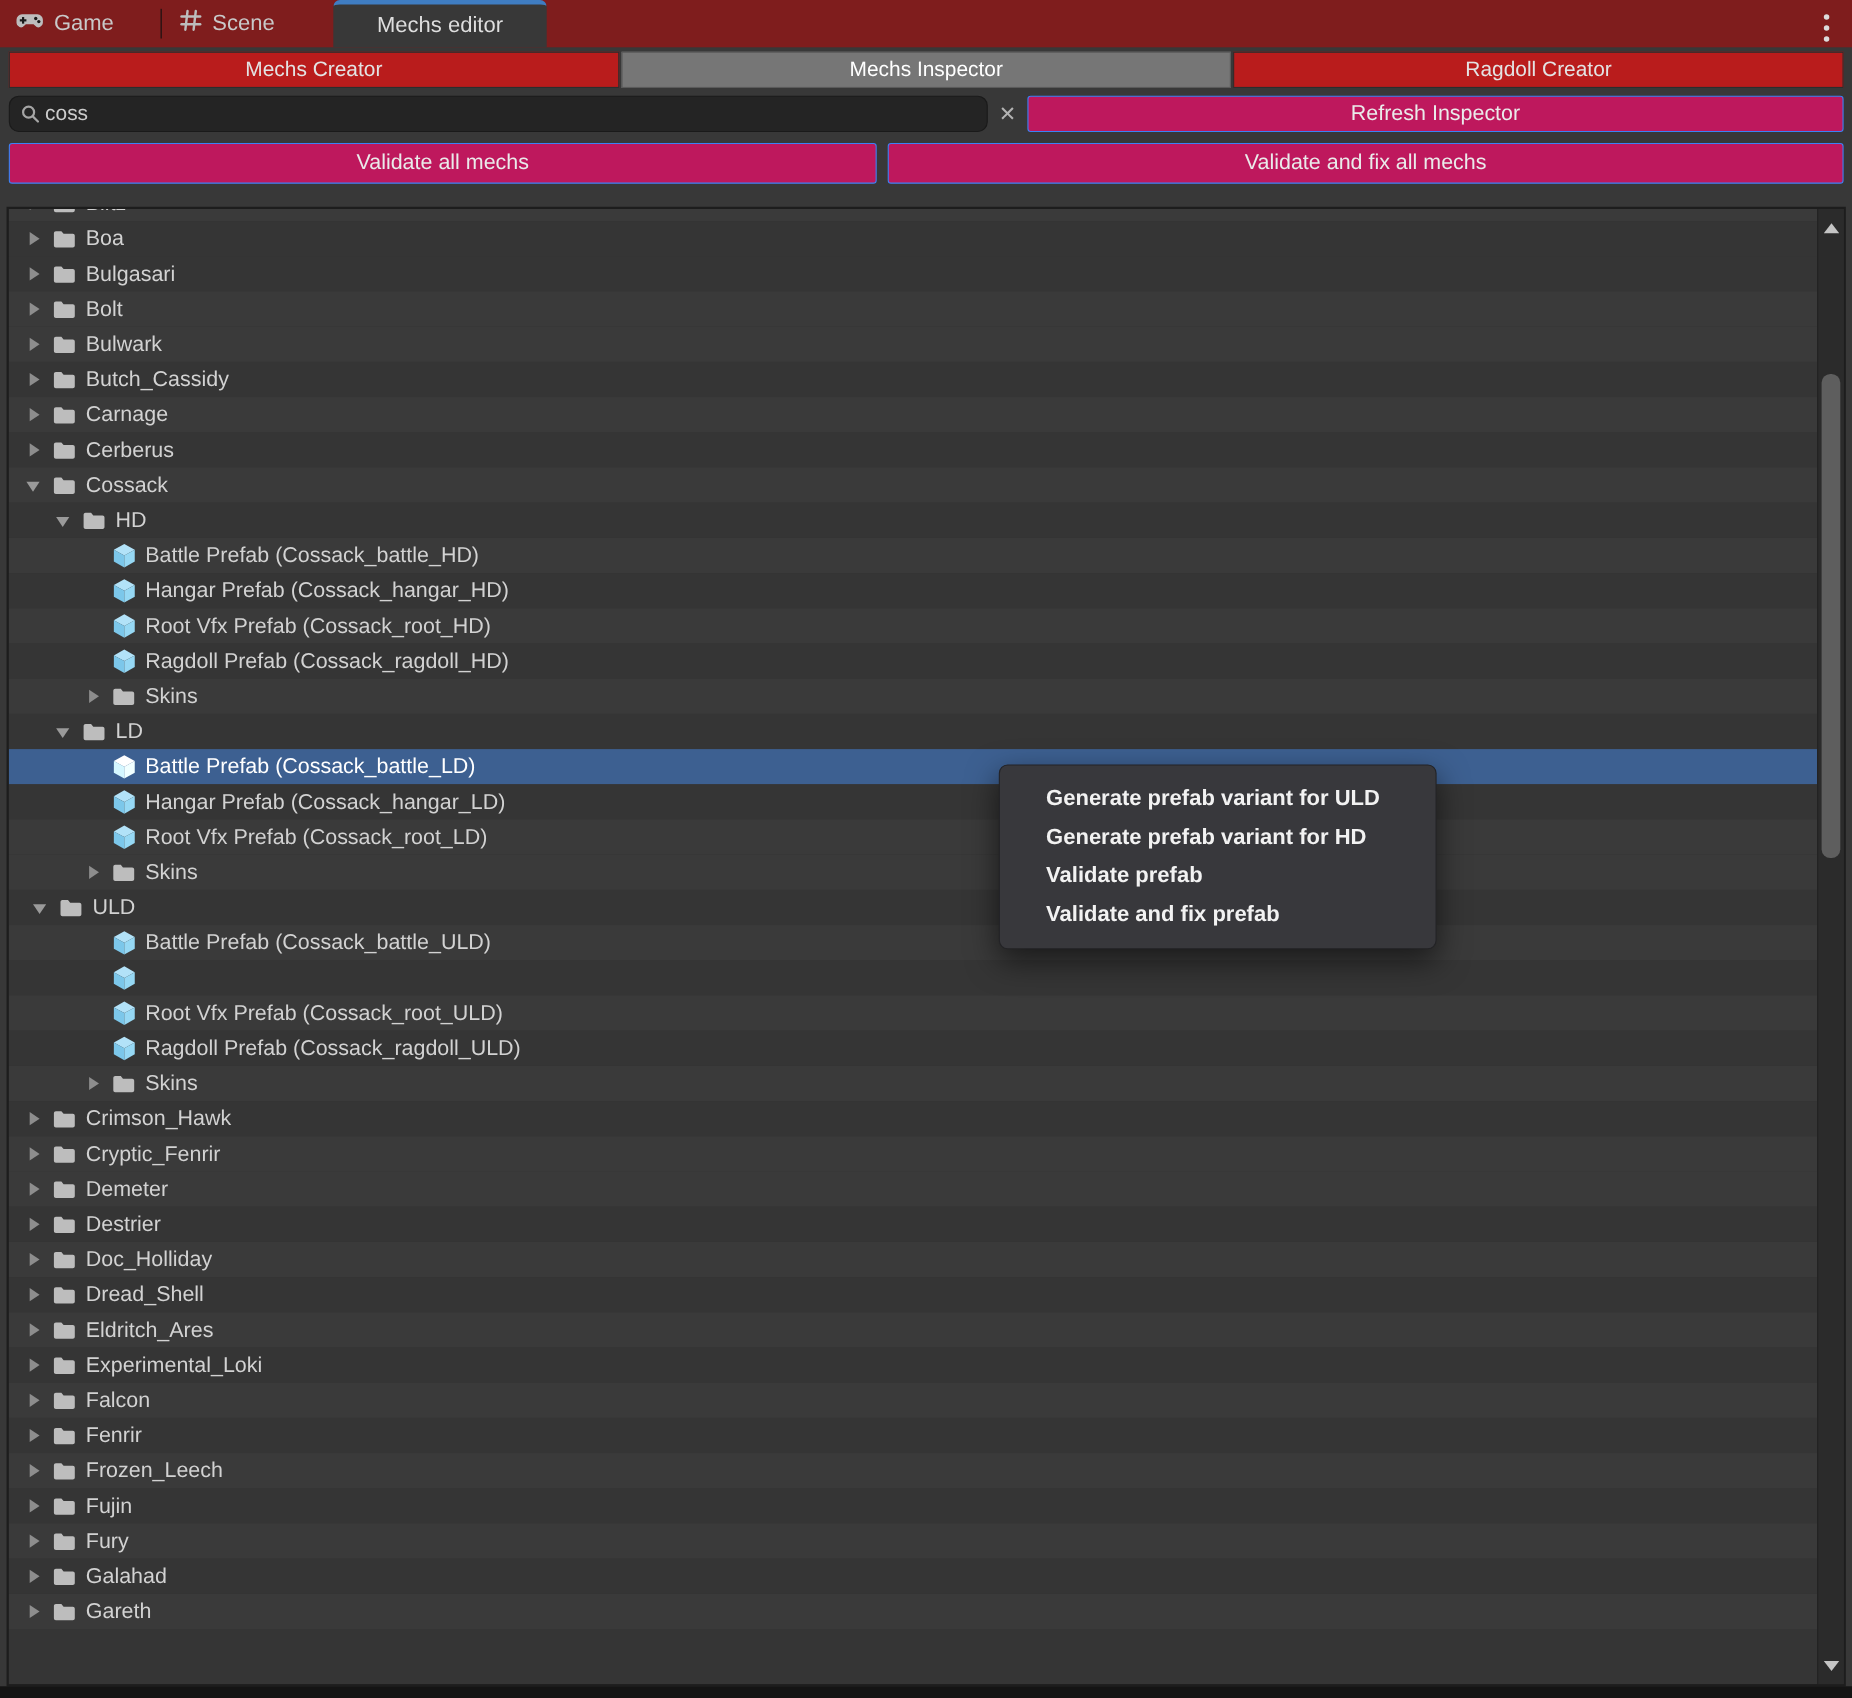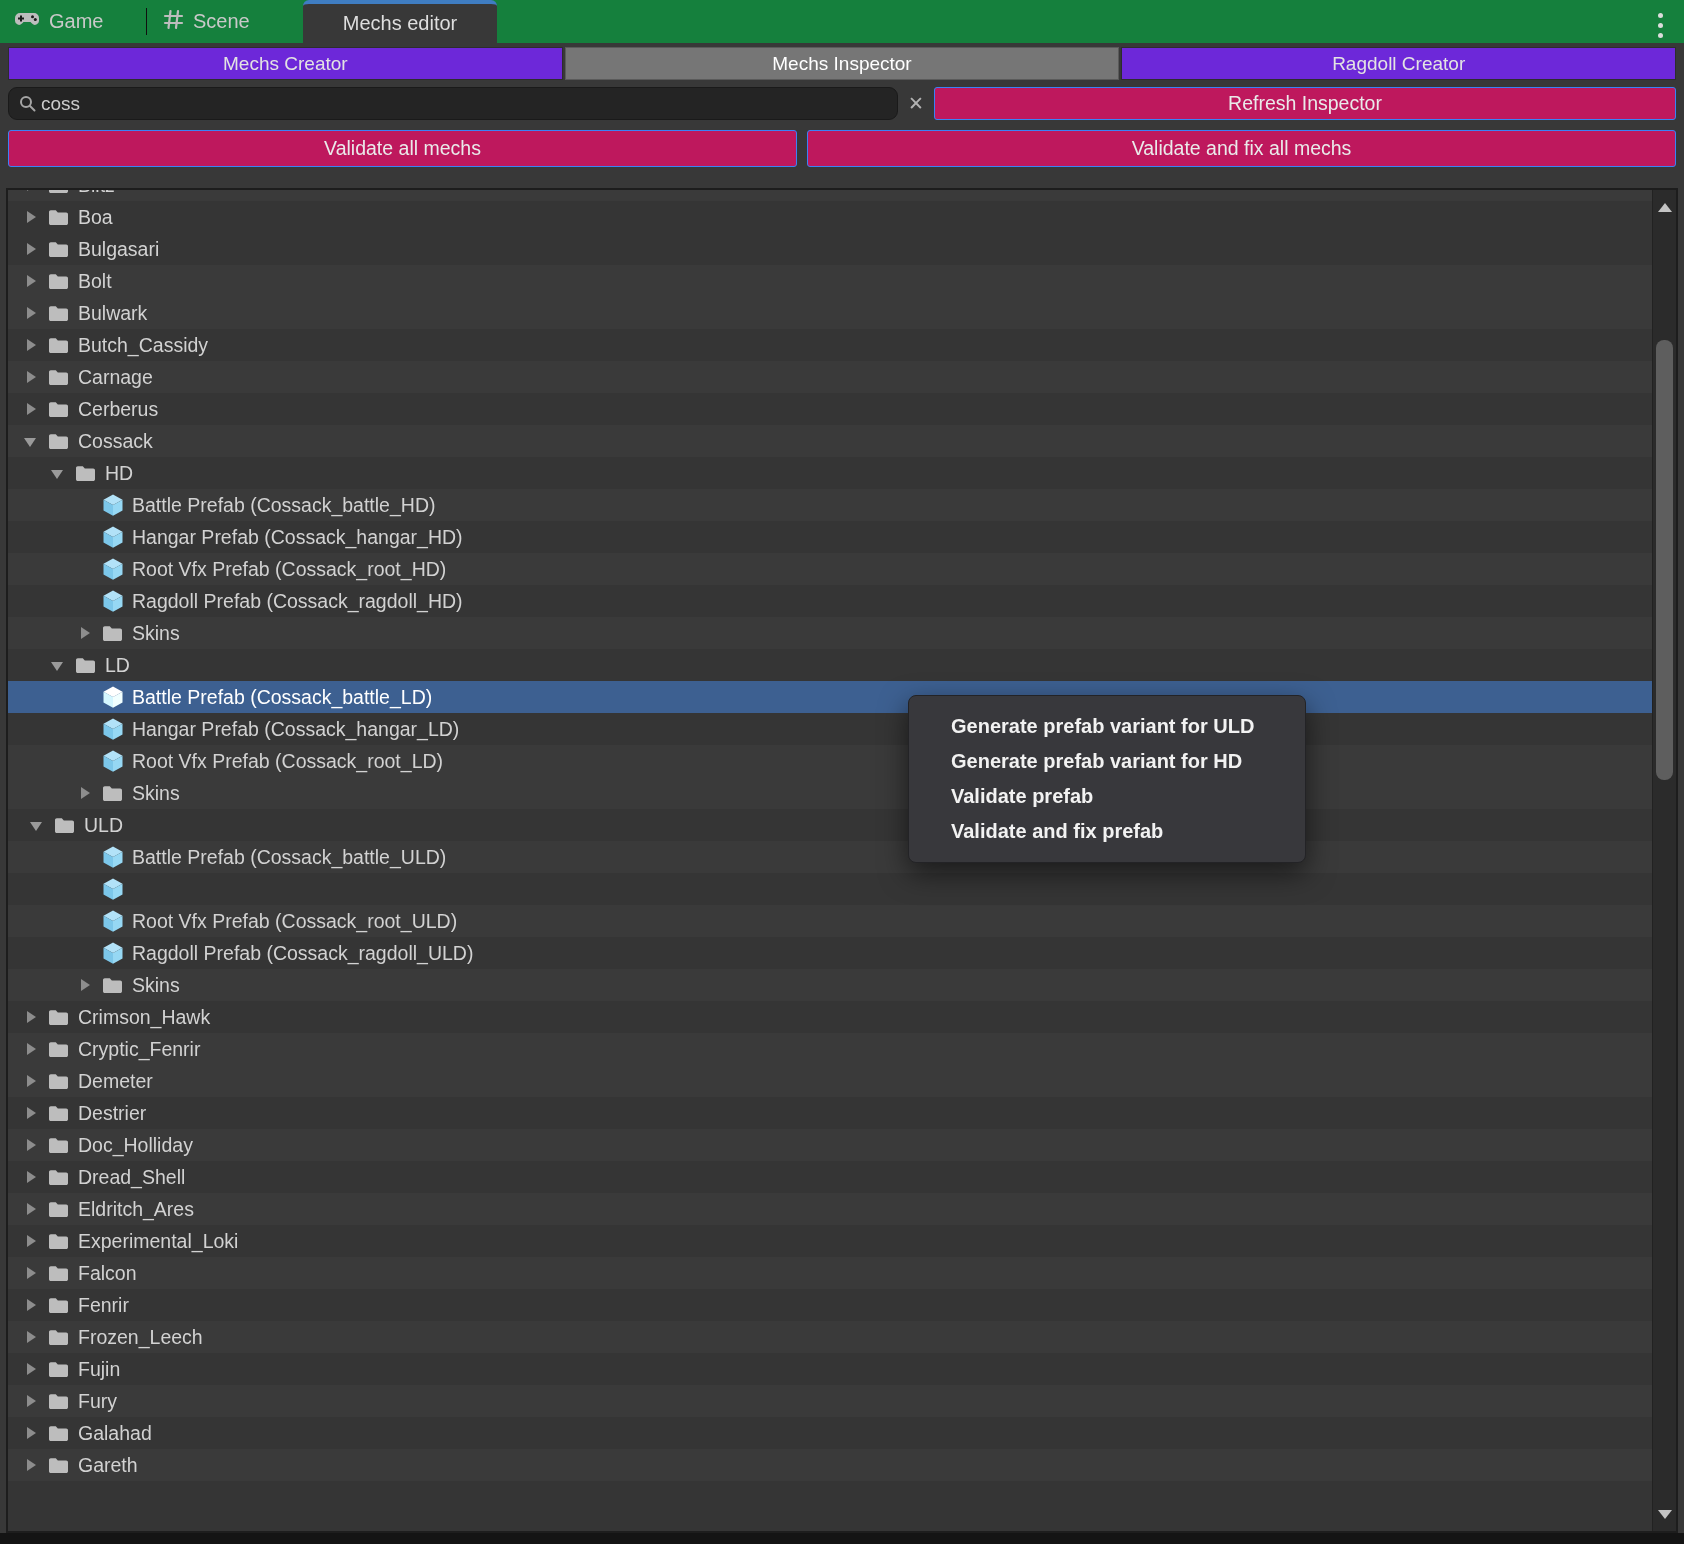--- a/index.html
+++ b/index.html
@@ -5,33 +5,33 @@
   * { margin:0; padding:0; box-sizing:border-box; }
   html,body { width:1684px; height:1544px; overflow:hidden; }
   body {
     background:#383838;
     font-family:"Liberation Sans", sans-serif;
     position:relative;
     -webkit-font-smoothing:antialiased;
   }
 
   
-  .tabbar { position:absolute; top:0; left:0; width:100%; height:43px; background:#15803d; }
+  .tabbar { position:absolute; top:0; left:0; width:100%; height:43px; background:#7f1d1d; }
   .tab { position:absolute; top:0; height:43px; display:flex; align-items:center; gap:9px;
          color:#c9c9c9; font-size:20px; cursor:default; }
   .tab .tab-label { white-space:nowrap; }
   .tab.active { justify-content:center; background:#383838; border-top:4px solid #3f7dc2;
                 border-radius:6px 6px 0 0; color:#dedede; }
   .tab-sep { position:absolute; top:8px; width:1px; height:27px; background:#101010; }
   .kebab { position:absolute; right:20px; top:10px; width:8px; display:flex; flex-direction:column; align-items:center; }
   .kebab i { width:5px; height:5px; border-radius:50%; background:#dcdcdc; margin:2.5px 0; }
 
   
   .segrow { position:absolute; top:47px; left:8px; right:8px; height:33px; display:flex; gap:2px; }
-  .seg { flex:1; background:#6d28d9; border:1px solid #2d2d2d; display:flex; align-items:center;
+  .seg { flex:1; background:#b91c1c; border:1px solid #2d2d2d; display:flex; align-items:center;
          justify-content:center; font-size:19px; color:#e3e3e3; }
   .seg.selected { background:#767676; border-color:#5a5a5a; color:#ffffff; }
 
   
   .searchrow { position:absolute; top:87px; left:8px; right:8px; height:33px; display:flex; align-items:center; }
   .searchbox { position:relative; width:890px; height:33px; flex:none; }
   .searchbox input { width:100%; height:100%; background:#242424; border:1px solid #1a1a1a;
          border-radius:9px; color:#cccccc; font-size:19px; padding:0 10px 0 32px;
          font-family:"Liberation Sans", sans-serif; outline:none; }
   .search-glyph { position:absolute; left:11px; top:8px; width:17px; height:17px; }

